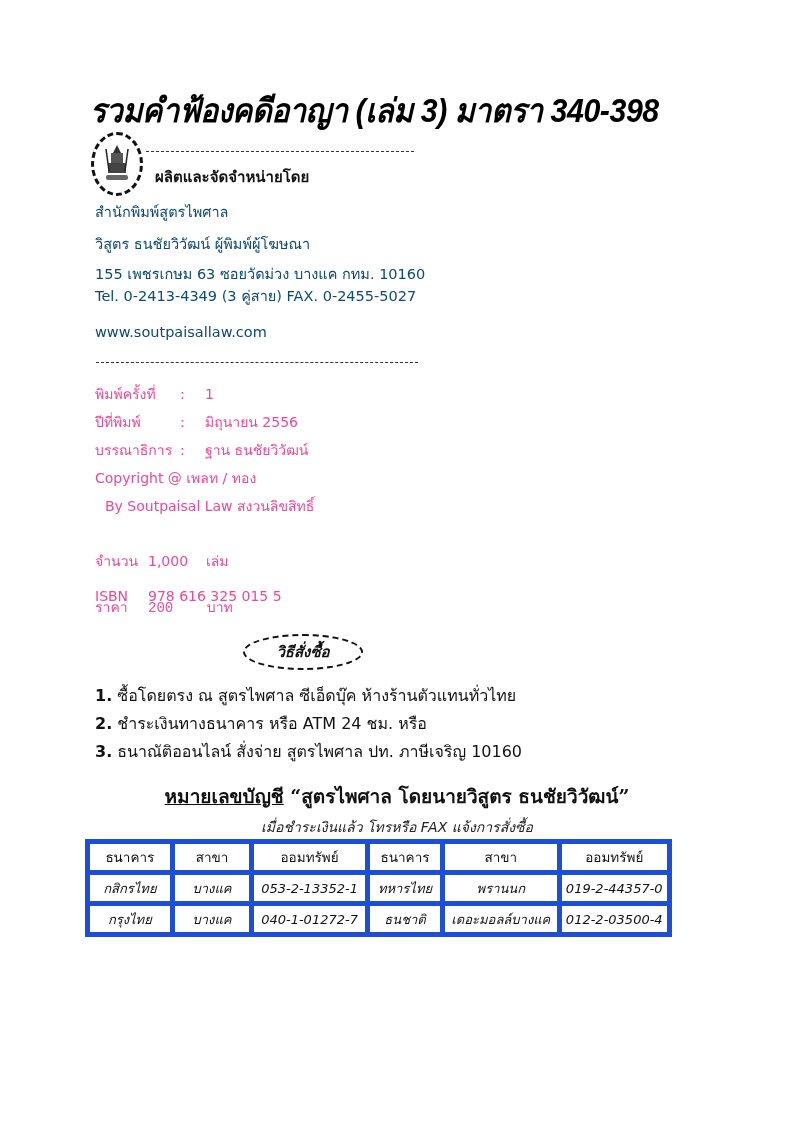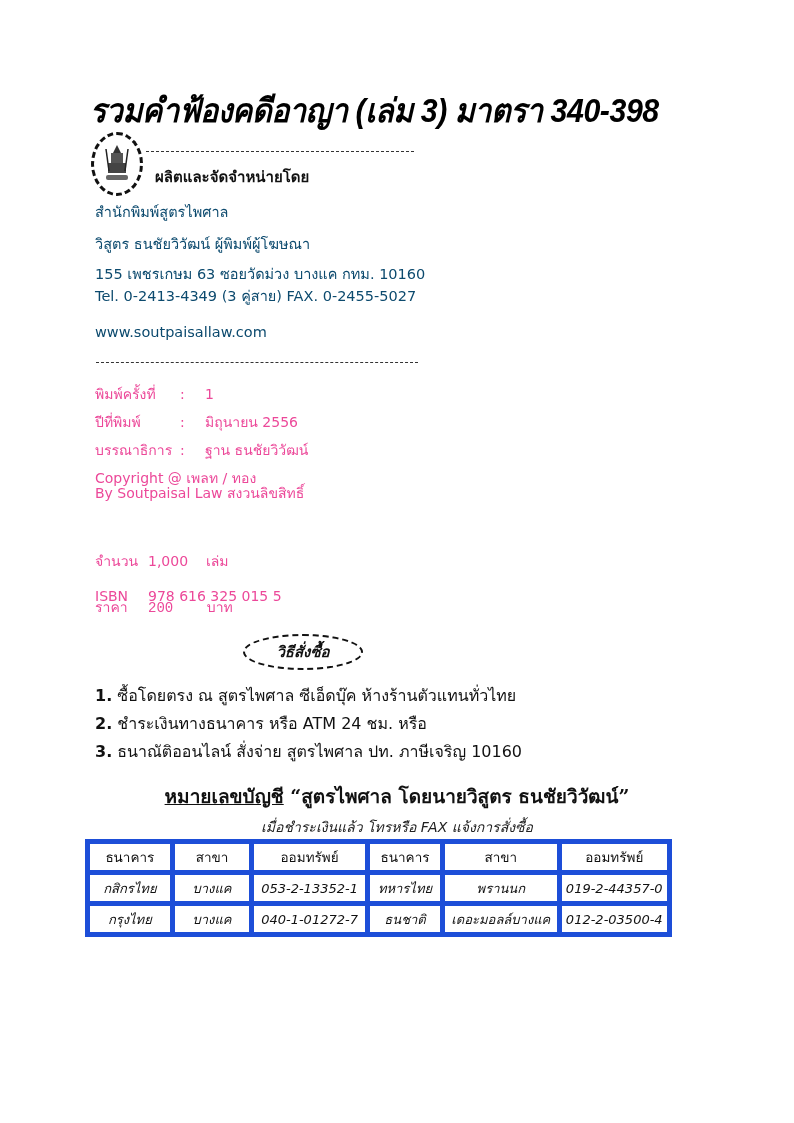--- a/index.html
+++ b/index.html
@@ -69,21 +69,21 @@
 <div class="abs info-row" style="top:383px;">
   <span class="lbl">พิมพ์ครั้งที่</span><span class="col">:</span><span>1</span>
 </div>
 <div class="abs info-row" style="top:411px;">
   <span class="lbl">ปีที่พิมพ์</span><span class="col">:</span><span>มิถุนายน  2556</span>
 </div>
 <div class="abs info-row" style="top:439px;">
   <span class="lbl">บรรณาธิการ</span><span class="col">:</span><span>ฐาน  ธนชัยวิวัฒน์</span>
 </div>
 <div class="abs info-row" style="top:467px;">Copyright  @  เพลท / ทอง</div>
-<div class="abs info-row" style="top:482px;">By Soutpaisal Law  สงวนลิขสิทธิ์</div>
+<div class="abs info-row" style="top:495px;margin-left:10px;">By Soutpaisal Law  สงวนลิขสิทธิ์</div>
 
 <div class="abs info-row" style="top:550px;">
   <span class="lbl2">จำนวน</span><span style="white-space:pre;">1,000    เล่ม</span>
 </div>
 <div class="abs info-row" style="top:588px;text-decoration:underline;">
   <span class="lbl2">ISBN</span><span>978 616 325 015 5</span>
 </div>
 <div class="abs info-row" style="top:596px;font-family:Liberation Mono, monospace;">
   <span class="lbl2">ราคา</span><span style="white-space:pre;">200    บาท</span>
 </div>

